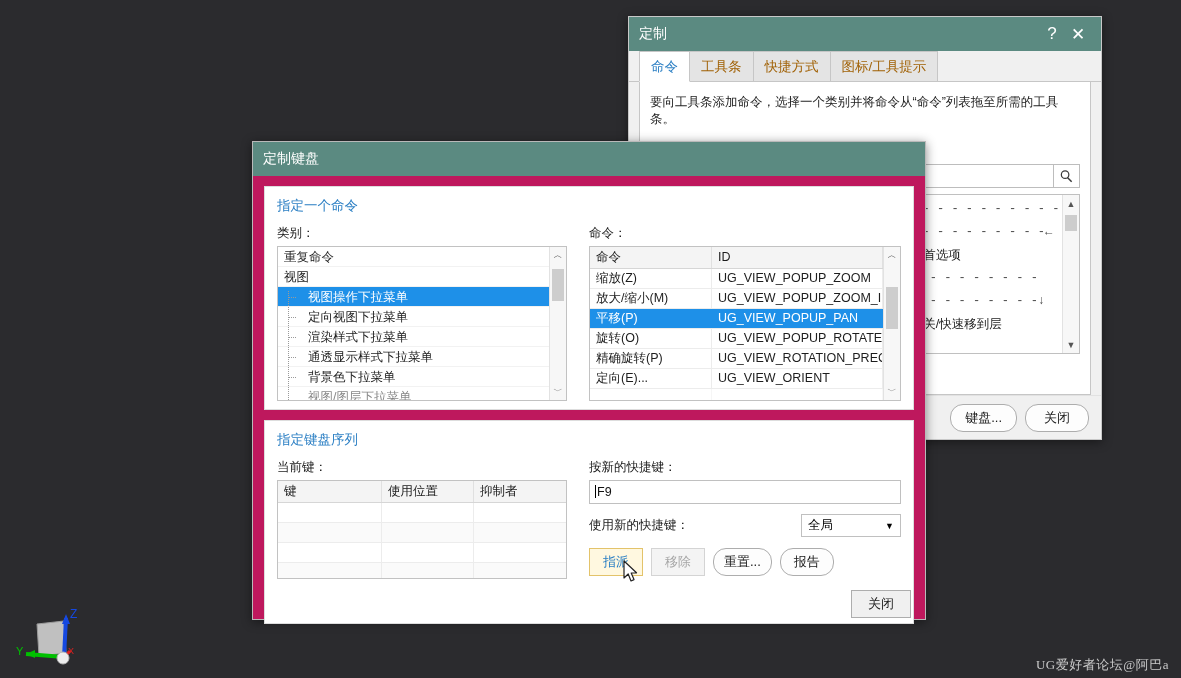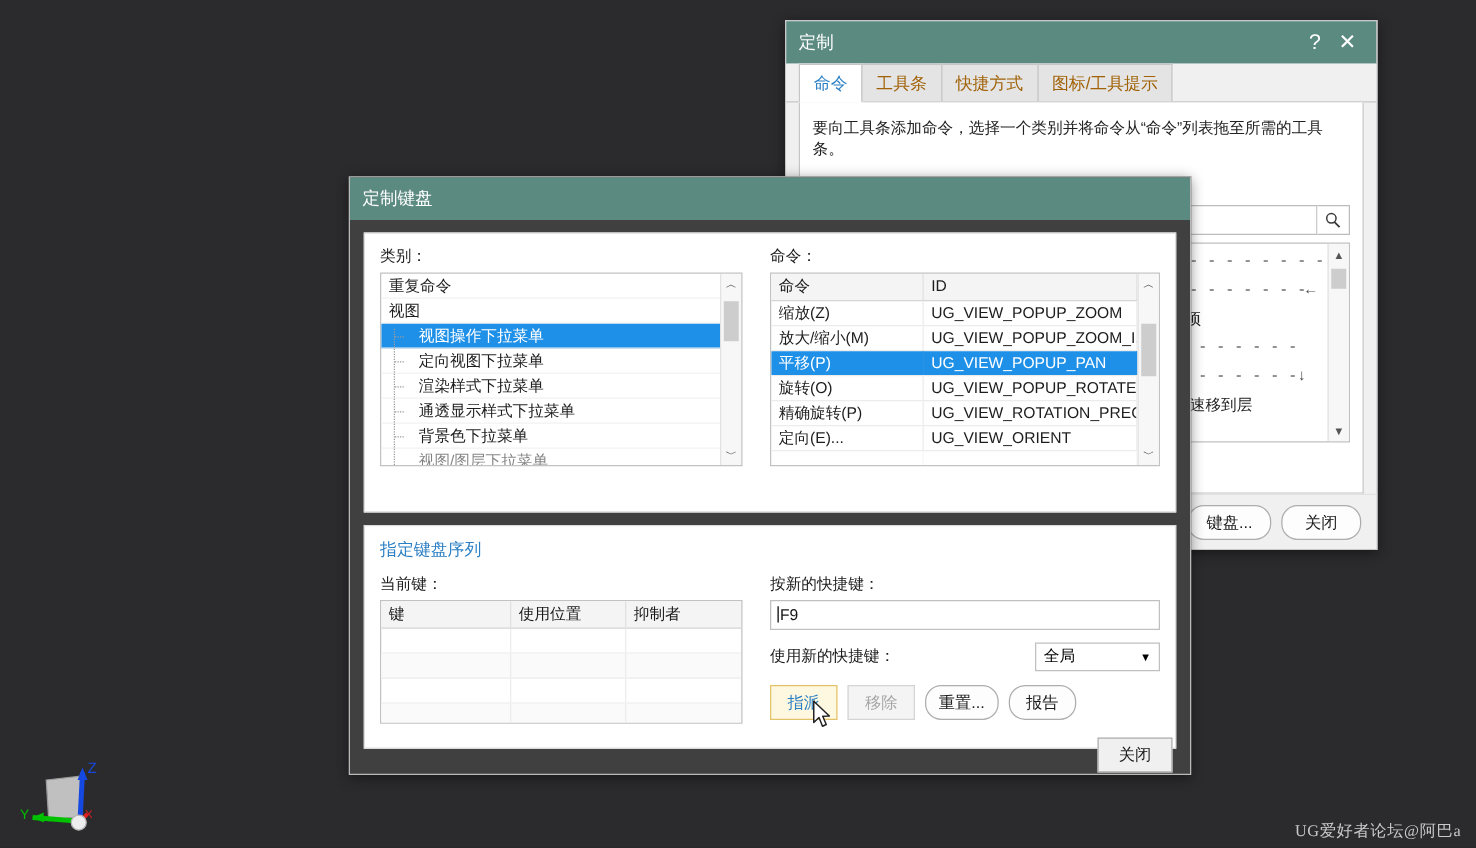--- a/index.html
+++ b/index.html
@@ -99,21 +99,21 @@
     line-height: 16px;
   }
   .btn.plain { background:#fdfdfd;border-radius:13px; }
   .btn:disabled, .btn.disabled { color: #a6a6a6; border-color:#d4d4d4;
                                  background:#f4f4f4; }
   .btn.hot { background:#fff8e0; border:1px solid #e3c36a; color:#2b7fc4; }
 
   
   #keyboard-dialog {
     left: 252px; top: 141px; width: 674px; height: 479px;
-    background: #404040; border: 1px solid #b9b9b9; margin-left: 27px;
+    background: #be185d; border: 1px solid #b9b9b9;
   }
   #kb-body { height: calc(100% - 34px); position: relative; padding: 0; }
   .kb-group {
     background: #ffffff; border: 1px solid #dddddd;
     margin: 10px 11px 0 11px; padding: 10px 12px 14px 12px;
   }
   .group-title { color: #2b7fc4; font-size: 13.5px; margin-bottom: 10px; }
   .kb-row { display: flex; gap: 22px; }
   .fieldlabel { font-size: 12.5px; color: #1a1a1a; margin-bottom: 4px; }
 
@@ -261,20 +261,21 @@
 </div>
 
 <div class="dialog" id="keyboard-dialog">
   <div class="titlebar">
     <span class="title">定制键盘</span>
   </div>
 
   <div id="kb-body">
 
     <div class="kb-group" style="height:224px;">
+      <div class="group-title">指定一个命令</div>
 
       <div class="kb-row">
 
         <div style="flex:0 0 290px;">
           <div class="fieldlabel">类别：</div>
           <div class="listbox" style="height:155px;">
             <div class="lb-rows">
               <div class="lb-row">重复命令</div>
               <div class="lb-row">视图</div>
               <div class="lb-row sel" style="padding-left:30px;">视图操作下拉菜单</div>
@@ -339,21 +340,21 @@
             <div class="vscroll">
               <div class="arrow">︿</div>
               <div class="thumb" style="top:40px;height:42px;"></div>
               <div class="arrow bot">﹀</div>
             </div>
           </div>
         </div>
       </div>
     </div>
 
-    <div class="kb-group" style="height:179px;">
+    <div class="kb-group" style="height:204px;">
       <div class="group-title">指定键盘序列</div>
 
       <div class="kb-row">
 
         <div style="flex:0 0 290px;">
           <div class="fieldlabel">当前键：</div>
           <div class="gridtable" style="height:99px;">
             <div class="gt-head">
               <div style="width:104px;">键</div>
               <div style="width:92px;">使用位置</div>

